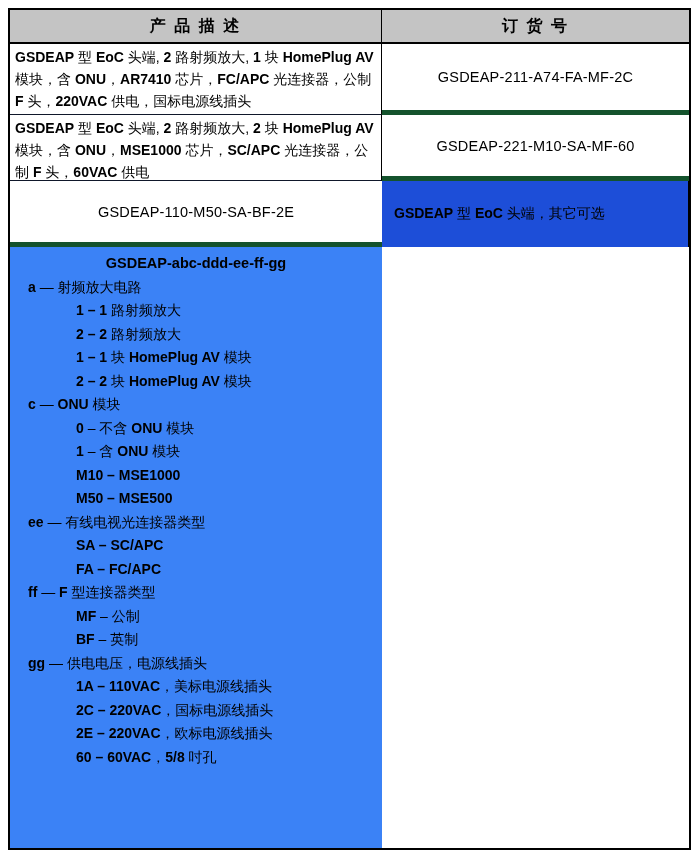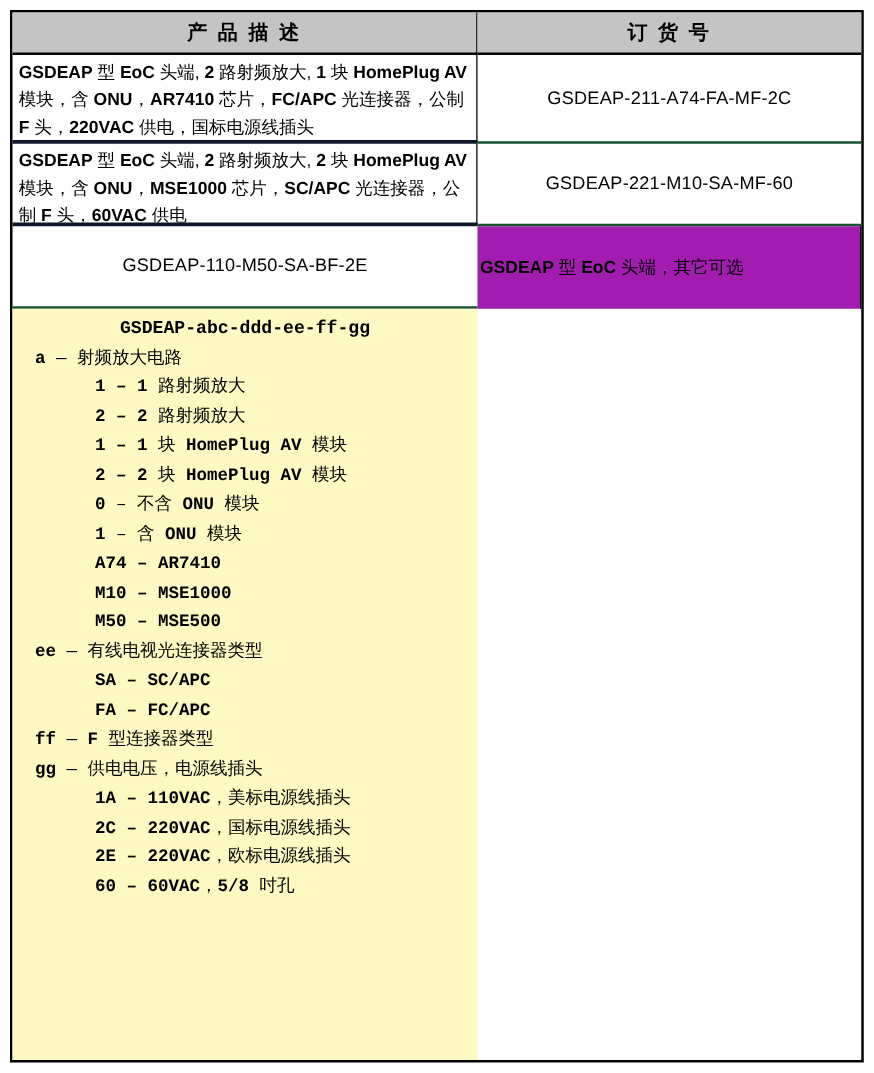--- a/index.html
+++ b/index.html
@@ -20,39 +20,39 @@
   .cell { box-sizing:border-box; overflow:hidden; }
   .col-left { border-right:1px solid #000; }
 
   .hdr {
     background:#c4c4c4; border-bottom:2px solid #000;
     display:flex; align-items:center; justify-content:center;
     font-weight:bold; font-size:16px; letter-spacing:2px;
   }
 
   .desc-cell {
-    border-bottom:3px solid #0f172a;
+    border-bottom:1px solid #0f172a;
     padding:2px 6px 6px 5px;
     font-size:14px; line-height:22px;
   }
   .code-cell {
-    border-bottom:2px solid #14532d;
+    border-bottom:5px solid #14532d;
     display:flex; align-items:center; justify-content:center;
     font-size:14.5px; letter-spacing:0.2px;
   }
 
   .opt-left {
-    background:#a21caf;
+    background:#1d4ed8;
     display:flex; align-items:center;
-    padding-left:2px; font-size:14px;text-align:right;
+    padding-left:12px; font-size:14px;text-align:right;
   }
   .opt-right {
-    background:#fef9c3;
+    background:#3b82f6;
     padding-top:5px;
-    font-size:14px; line-height:23.5px;font-family:Liberation Mono, monospace;
+    font-size:14px; line-height:23.5px;
   }
 
   .lg-title { text-align:center; font-weight:bold; font-size:14.5px; }
   .lg-key   { padding-left:18px; }
   .lg-opt   { padding-left:66px; }
 </style>
 </head>
 <body>
 
 <div class="sheet">
@@ -77,29 +77,31 @@
       <span><b>GSDEAP</b> 型 <b>EoC</b> 头端，其它可选</span>
     </div>
     <div class="cell opt-right">
       <div class="lg-title">GSDEAP-abc-ddd-ee-ff-gg</div>
       <div>
           <div class="lg-key"><b>a</b> — 射频放大电路</div>
           <div class="lg-opt"><b>1 – 1</b> 路射频放大</div>
           <div class="lg-opt"><b>2 – 2</b> 路射频放大</div>
           <div class="lg-opt"><b>1 – 1</b> 块 <b>HomePlug AV</b> 模块</div>
           <div class="lg-opt"><b>2 – 2</b> 块 <b>HomePlug AV</b> 模块</div>
+          <div class="lg-key"><b>c</b> — <b>ONU</b> 模块</div>
           <div class="lg-opt"><b>0</b> – 不含 <b>ONU</b> 模块</div>
           <div class="lg-opt"><b>1</b> – 含 <b>ONU</b> 模块</div>
-          <div class="lg-opt"><b>A74 – AR7410</b></div>
           <div class="lg-opt"><b>M10 – MSE1000</b></div>
           <div class="lg-opt"><b>M50 – MSE500</b></div>
           <div class="lg-key"><b>ee</b> — 有线电视光连接器类型</div>
           <div class="lg-opt"><b>SA – SC/APC</b></div>
           <div class="lg-opt"><b>FA – FC/APC</b></div>
           <div class="lg-key"><b>ff</b> — <b>F</b> 型连接器类型</div>
+          <div class="lg-opt"><b>MF</b> – 公制</div>
+          <div class="lg-opt"><b>BF</b> – 英制</div>
           <div class="lg-key"><b>gg</b> — 供电电压，电源线插头</div>
           <div class="lg-opt"><b>1A – 110VAC</b>，美标电源线插头</div>
           <div class="lg-opt"><b>2C – 220VAC</b>，国标电源线插头</div>
           <div class="lg-opt"><b>2E – 220VAC</b>，欧标电源线插头</div>
           <div class="lg-opt"><b>60 – 60VAC</b>，<b>5/8</b> 吋孔</div>
         </div>
     </div>
 
   </div>
 </div>

